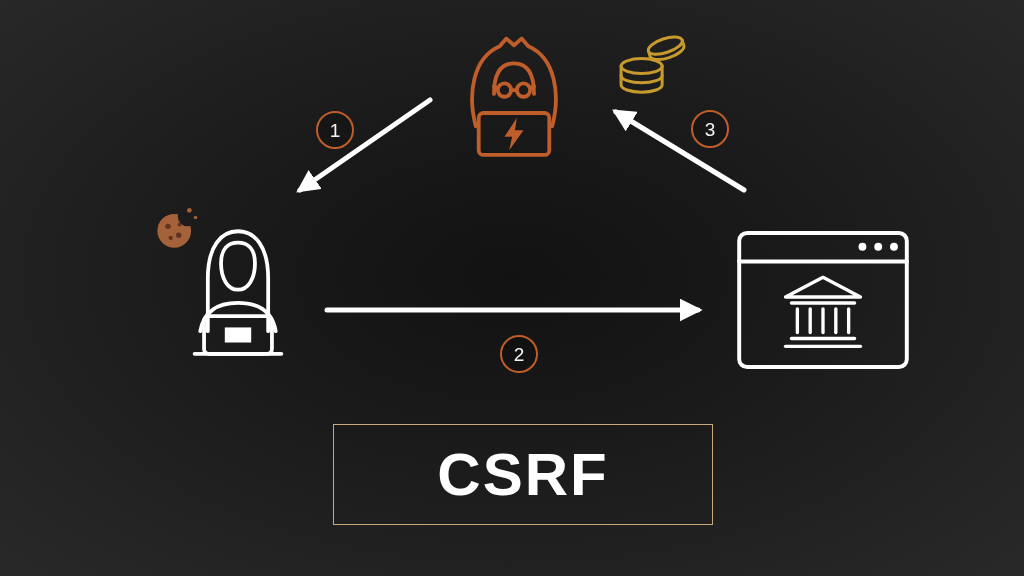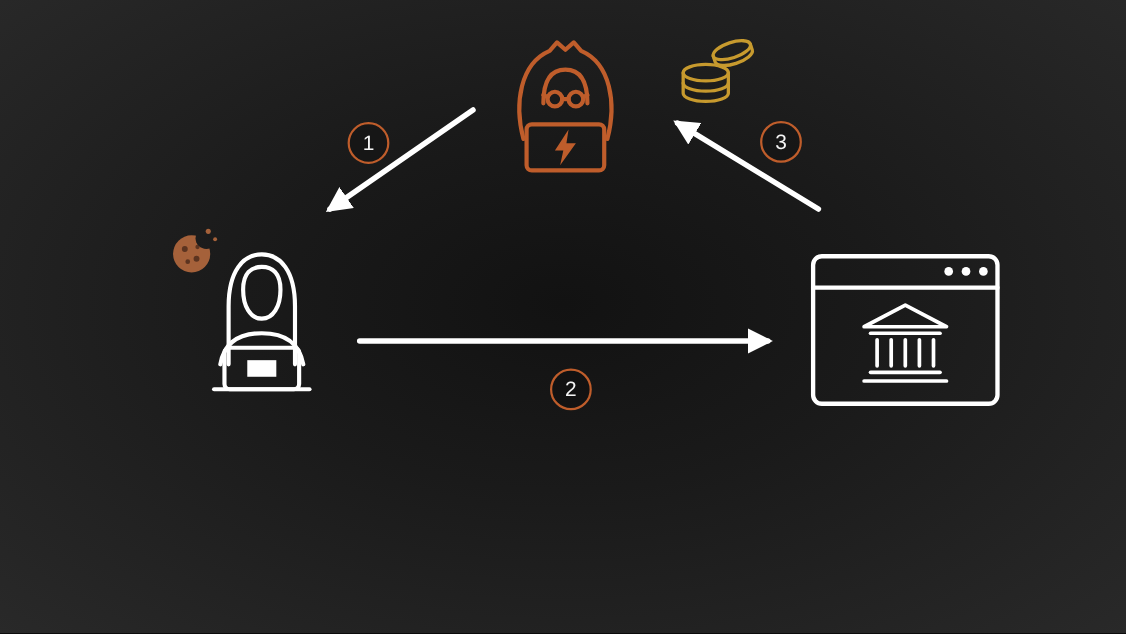--- a/index.html
+++ b/index.html
@@ -144,14 +144,17 @@
   <div class="badge" style="left:316px;top:111px;">
     <span>1</span>
   </div>
   <div class="badge" style="left:500px;top:335px;">
     <span>2</span>
   </div>
   <div class="badge" style="left:691px;top:110px;">
     <span>3</span>
   </div>
 
+  <div class="csrf-box">
+    <span class="csrf-title">CSRF</span>
+  </div>
 
 </div>
 
 </body></html>

